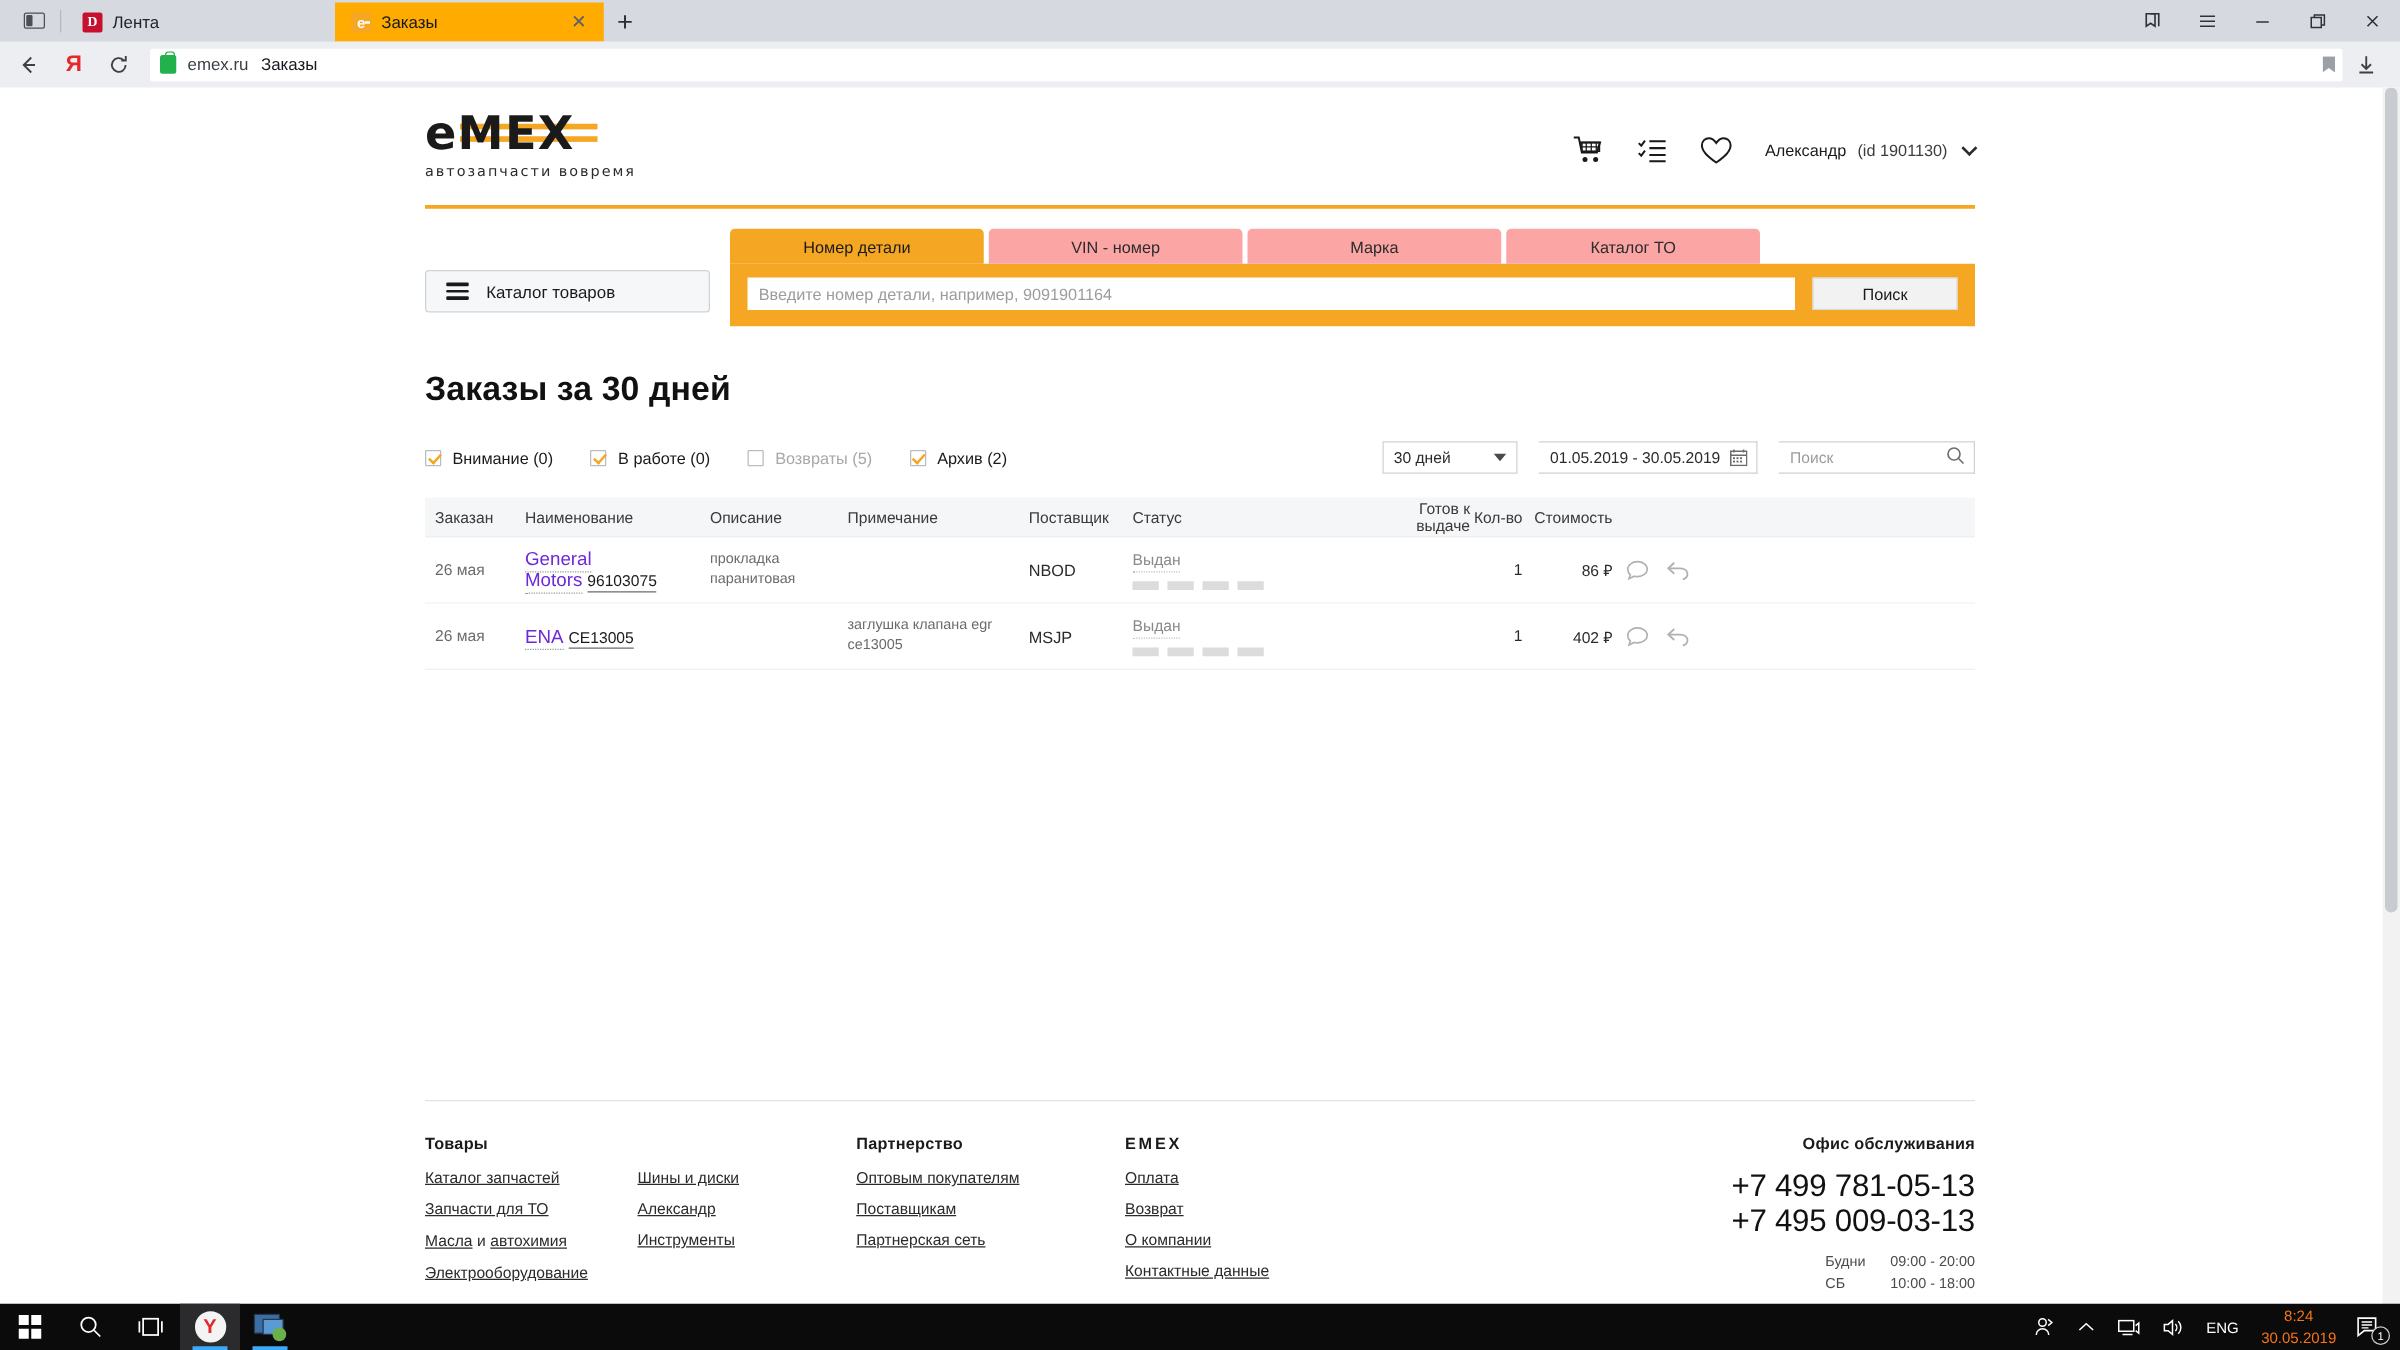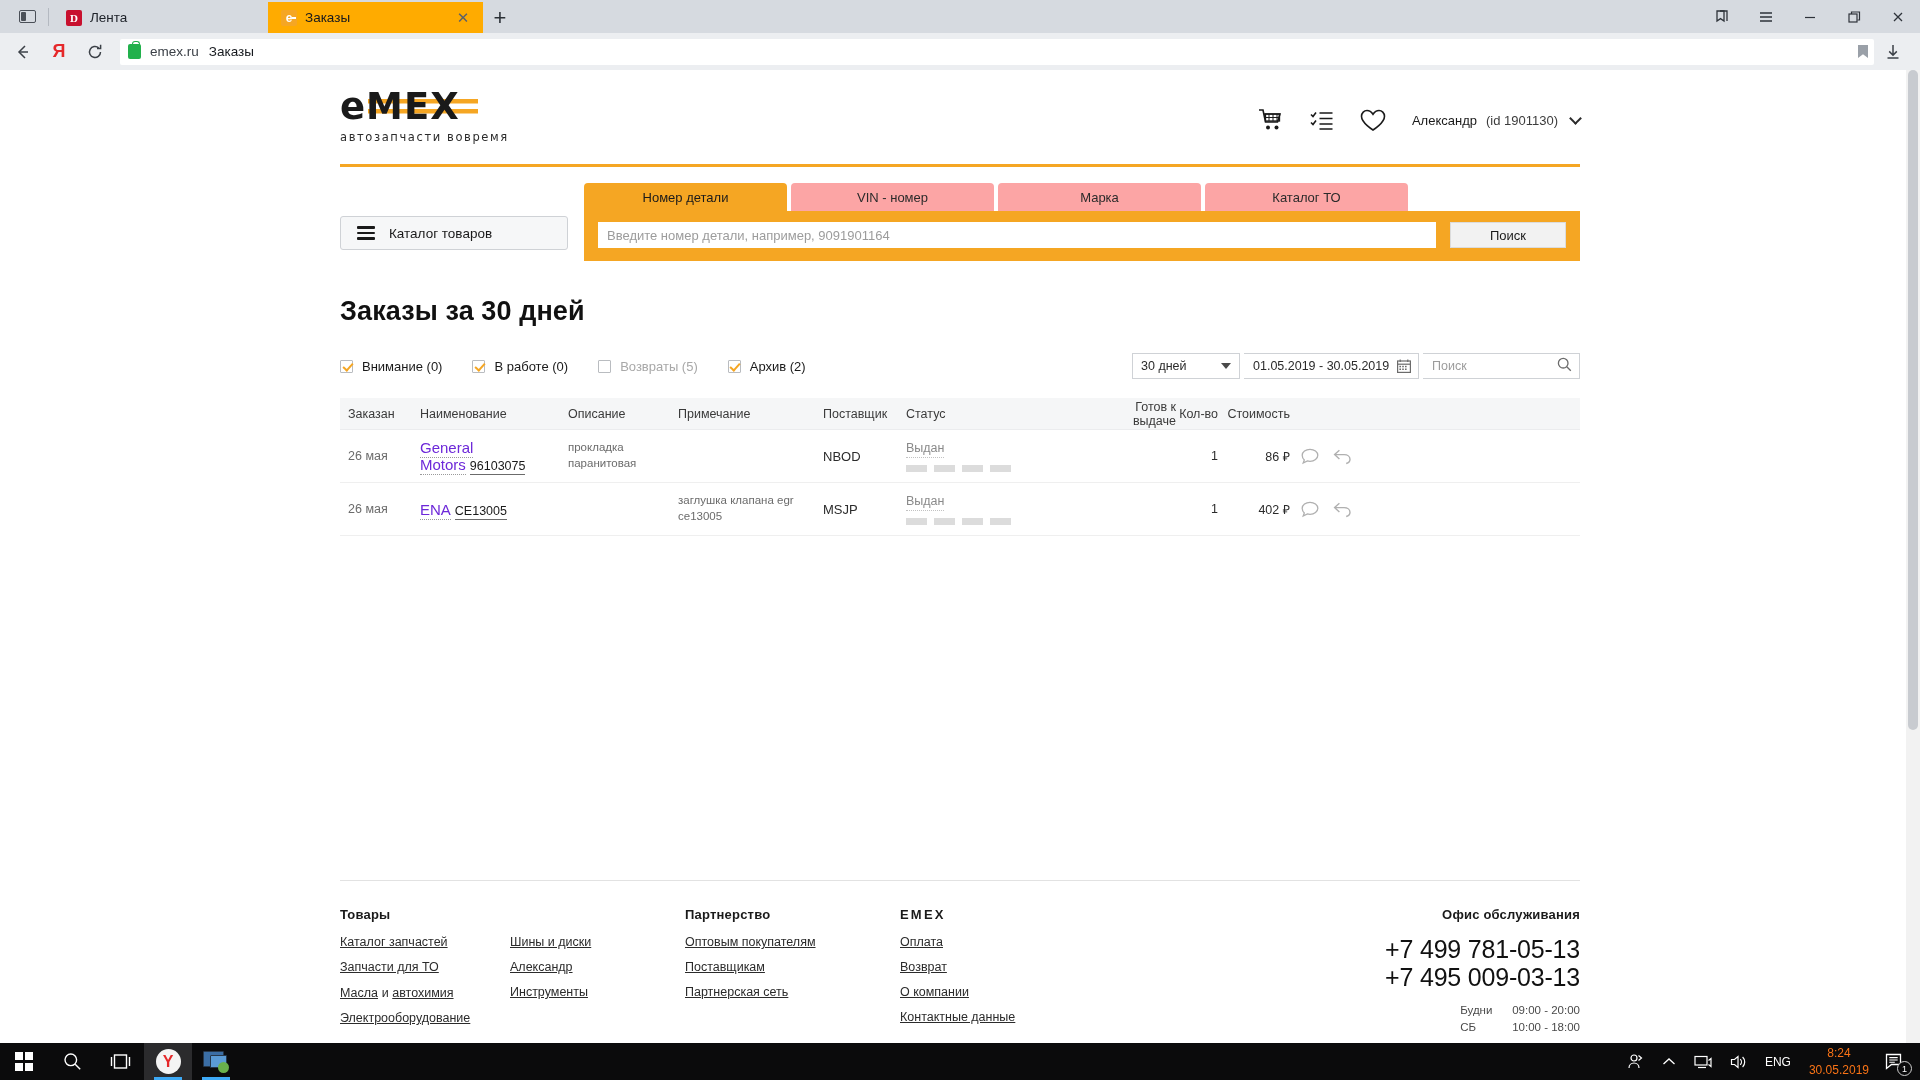--- a/index.html
+++ b/index.html
@@ -169,21 +169,21 @@
   .check-item.disabled { color: #a8a8a8; }
   .cbox {
     width: 13px; height: 13px; border: 1px solid #b9bcc0; background: #fff;
     border-radius: 1px; position: relative; flex-shrink: 0;
   }
   .cbox.checked::after {
     content: ""; position: absolute; left: 3.5px; top: 0.5px; width: 4px; height: 8px;
     border-right: 2px solid #f5a623; border-bottom: 2px solid #f5a623;
     transform: rotate(42deg);
   }
-  .filters-right { margin-left: auto; display: flex; align-items: center; gap: 4px; }
+  .filters-right { margin-left: auto; display: flex; align-items: center; gap: 17px; }
   .period-select {
     width: 108px; height: 26px; border: 1px solid #cfd2d6; background: #fff;
     display: flex; align-items: center; padding: 0 8px; font-size: 12.5px; color: #2b2b2b;
     position: relative;
   }
   .sel-caret {
     margin-left: auto; width: 0; height: 0;
     border-left: 5px solid transparent; border-right: 5px solid transparent;
     border-top: 6px solid #4a4a4a;
   }

